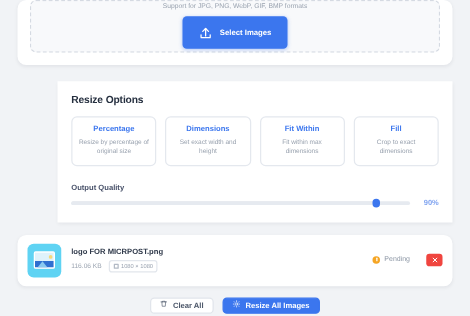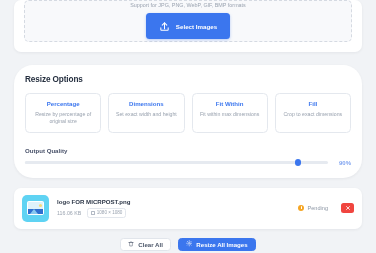--- a/index.html
+++ b/index.html
@@ -67,24 +67,25 @@
     font-size: 6.2px;
     font-weight: 600;
     cursor: pointer;
     box-shadow: 0 1px 3px rgba(59,118,238,0.35);
   }
   .select-btn svg { display: block; }
 
   
   .resize-card {
     background: #ffffff;
-    border-radius: 19px;
+    border-radius: 0;
     margin-top: 13px;
     padding: 10px 11px 12px 11px;
     box-shadow: 0 1px 3px rgba(16,24,40,0.06);
+    margin-left: 32px;
   }
   .section-title {
     font-size: 8.2px;
     font-weight: 700;
     color: #252f3f;
     letter-spacing: -0.1px;
     margin-bottom: 9px;
   }
   .options-grid {
     display: grid;

